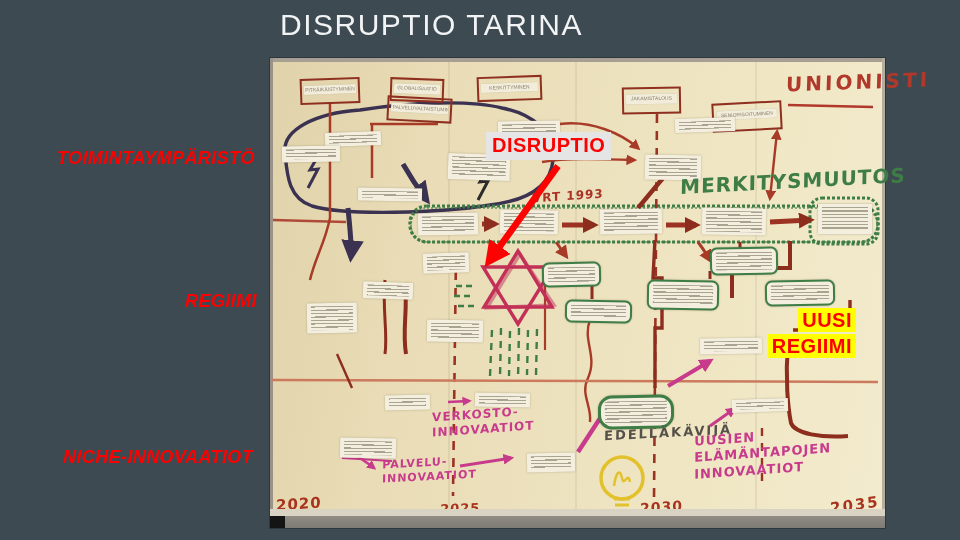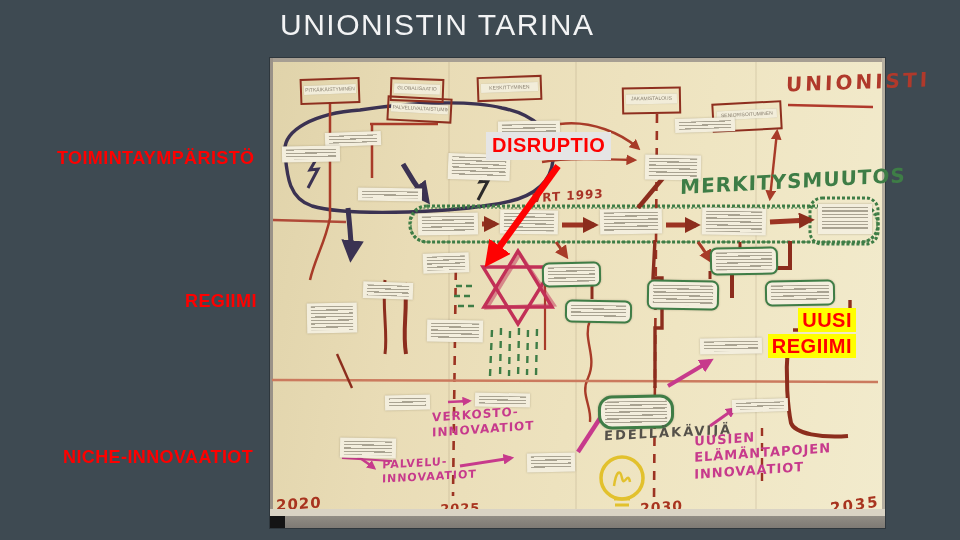--- a/index.html
+++ b/index.html
@@ -1,20 +1,20 @@
 <!DOCTYPE html>
 <html><head>
 <meta charset="utf-8">
 <style>
   html,body{margin:0;padding:0;background:#2c353b;}
   .slide{position:relative;width:960px;height:540px;background:#3e4a52;overflow:hidden;
          font-family:"Liberation Sans", sans-serif;}
   .title{position:absolute;left:280px;top:8px;margin:0;font-size:30px;font-weight:400;
          color:#f2f3f4;letter-spacing:1.5px;}
-  .side-label{position:absolute;font-size:18px;font-weight:700;color:#fe0000;letter-spacing:.4px;}
+  .side-label{position:absolute;font-size:18px;font-weight:700;color:#fe0000;letter-spacing:.4px;font-style:italic;}
   .sl-1{left:57px;top:148px;}
   .sl-2{left:185px;top:291px;}
   .sl-3{left:63px;top:427px;margin-top:20px;}
 
   .photo{position:absolute;left:270px;top:58px;width:615px;height:470px;
          background:linear-gradient(100deg,#e0d3aa 0%,#e9dcb6 25%,#efe5c2 65%,#f2ebcd 100%);
          box-shadow:0 0 0 1px rgba(0,0,0,.25);}
   .edge{position:absolute;}
   .edge.top{left:0;top:0;width:615px;height:4px;background:#a79f93;}
   .edge.left{left:0;top:0;width:3px;height:470px;background:#9a9288;}
@@ -44,21 +44,21 @@
   .callout{position:absolute;font-weight:700;}
   .disruptio{left:486px;top:132px;padding:2px 6px 3px;font-size:20px;letter-spacing:.5px;}
   .callout-ur{position:absolute;left:696px;top:308px;width:160px;text-align:right;line-height:24px;}
   .callout-ur span{display:inline-block;padding:0 4px;font-size:20px;font-weight:700;letter-spacing:.5px;}
 </style>
 </head>
 <body>
 
 <div class="slide" style="background: rgb(62, 74, 82);">
 
-  <h1 class="title" style="color: rgb(242, 243, 244);">UNIONISTIN TARINA</h1>
+  <h1 class="title" style="color: rgb(242, 243, 244);">DISRUPTIO TARINA</h1>
 
   <div class="side-label sl-1" style="color: rgb(254, 0, 0);">TOIMINTAYMPÄRISTÖ</div>
   <div class="side-label sl-2" style="color: rgb(254, 0, 0);">REGIIMI</div>
   <div class="side-label sl-3" style="color: rgb(254, 0, 0);">NICHE-INNOVAATIOT</div>
 
   <div class="photo">
     <div class="edge top"></div>
     <div class="edge left"></div>
     <div class="edge right"></div>
     <div class="crease" style="left:178px"></div>

